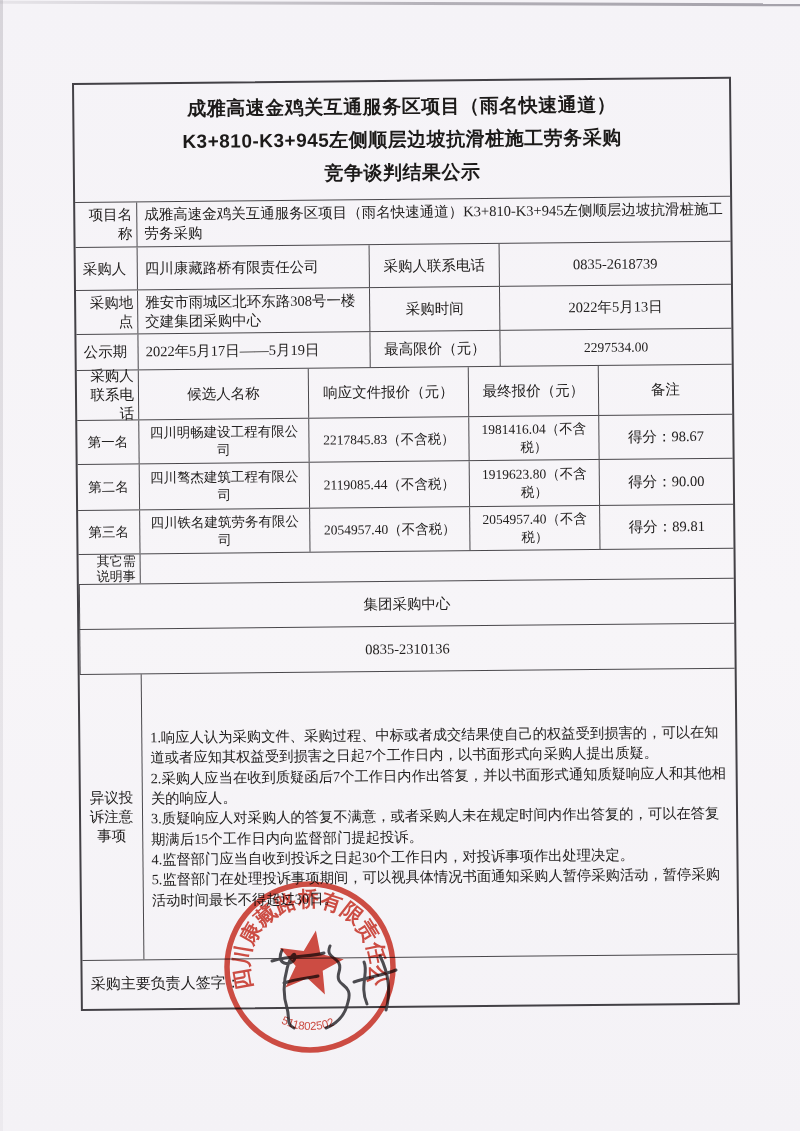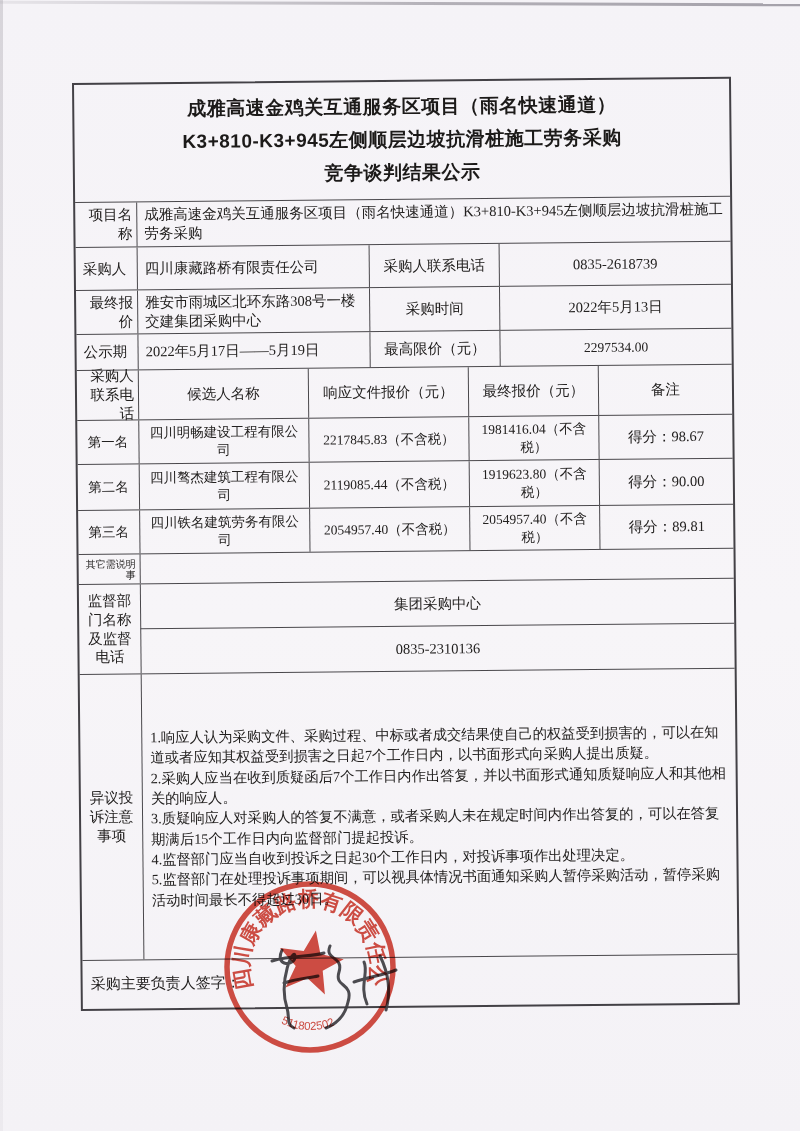--- a/index.html
+++ b/index.html
@@ -39,21 +39,21 @@
   .h-c2{height:46px;}
   .h-c3{height:44px;}
   .h-other{height:30px;}
   .h-sup{height:90px;}
   .h-obj{height:286px;}
   .h-sig{height:49px;}
 
   .title-cell{flex-direction:column;justify-content:center;width:100%;
     font-family:"Liberation Sans","DejaVu Sans",sans-serif;font-weight:bold;
     font-size:19px;line-height:1.72;text-align:center;letter-spacing:.5px;color:#1c1a19;}
-  .other-label{font-size:10px;line-height:1.1;}
+  .other-label{font-size:13px;line-height:1.1;}
   .subcol{flex:1;display:flex;flex-direction:column;min-width:0;}
   .subrow{flex:1;display:flex;align-items:center;justify-content:center;
     border-left:1.5px solid #4a484c;border-top:1.5px solid #4a484c;
     box-sizing:border-box;font-size:14.5px;}
   .subrow.first{border-top:none;}
   .obj-body{flex:1;min-width:0;border-left:1.5px solid #4a484c;display:flex;
     flex-direction:column;justify-content:center;padding:10px 8px 6px 8px;
     box-sizing:border-box;height:100%;}
   .obj-body p{margin:0;font-size:14.3px;line-height:1.42;text-align:left;color:#232120;}
   .sig-cell{width:100%;padding-left:8px;font-size:15px;align-items:center;}
@@ -85,21 +85,21 @@
     </div>
 
     <div class="row h-r2">
       <div class="cell nb label">采购人</div>
       <div class="cell grow">四川康藏路桥有限责任公司</div>
       <div class="cell w-phone ctr">采购人联系电话</div>
       <div class="cell grow ctr">0835-2618739</div>
     </div>
 
     <div class="row h-r3">
-      <div class="cell nb label">最终报价</div>
+      <div class="cell nb label">采购地点</div>
       <div class="cell grow">雅安市雨城区北环东路308号一楼交建集团采购中心</div>
       <div class="cell w-phone ctr">采购时间</div>
       <div class="cell grow ctr">2022年5月13日</div>
     </div>
 
     <div class="row h-r4">
       <div class="cell nb label">公示期</div>
       <div class="cell grow">2022年5月17日——5月19日</div>
       <div class="cell w-phone ctr">最高限价（元）</div>
       <div class="cell grow ctr sm">2297534.00</div>
@@ -136,21 +136,20 @@
       <div class="cell w-phone ctr sm">2054957.40（不含税）</div>
       <div class="cell grow ctr">得分：89.81</div>
     </div>
 
     <div class="row h-other">
       <div class="cell nb label other-label">其它需说明事</div>
       <div class="cell grow"></div>
     </div>
 
     <div class="row h-sup">
-      <div class="cell nb label ctr">监督部门名称及监督电话</div>
       <div class="subcol">
         <div class="subrow first">集团采购中心</div>
         <div class="subrow">0835-2310136</div>
       </div>
     </div>
 
     <div class="row h-obj">
       <div class="cell nb label ctr">异议投诉注意事项</div>
       <div class="obj-body">
         <p>1.响应人认为采购文件、采购过程、中标或者成交结果使自己的权益受到损害的，可以在知道或者应知其权益受到损害之日起7个工作日内，以书面形式向采购人提出质疑。</p>

